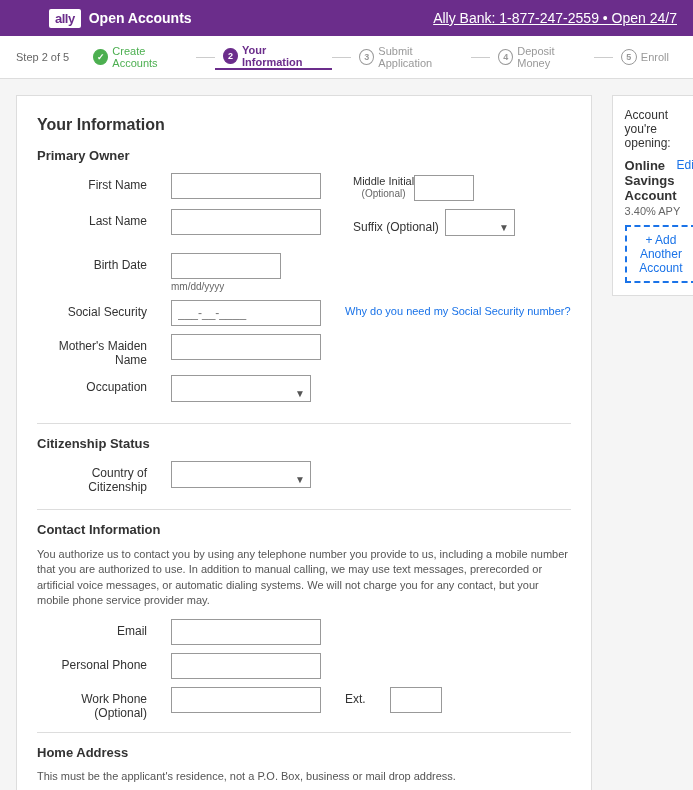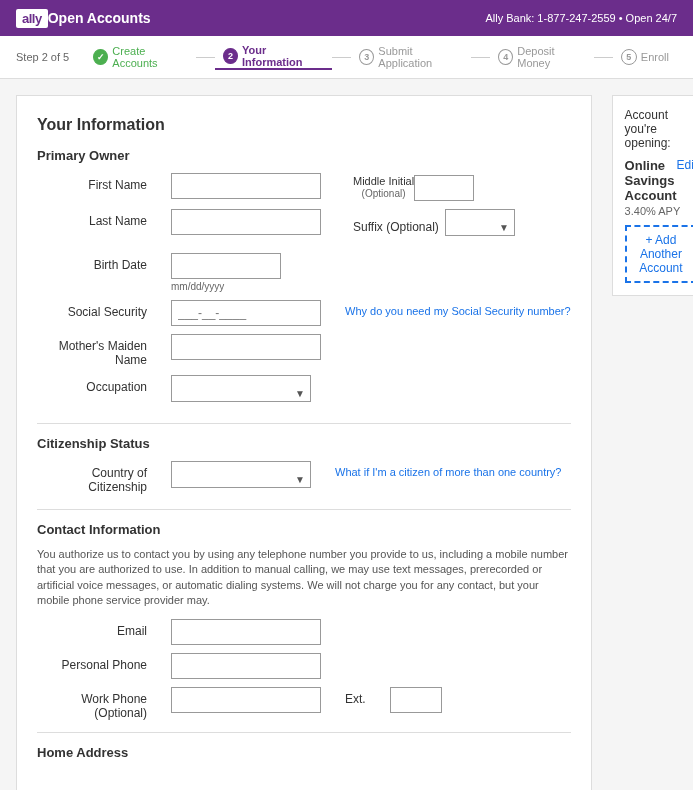--- a/index.html
+++ b/index.html
@@ -10,41 +10,44 @@
       background: #6b2d8b;
       display: flex;
       align-items: center;
       justify-content: space-between;
       padding: 8px 16px;
       height: 36px;
     }
     .header-left {
       display: flex;
       align-items: center;
+      gap: 8px;
+      margin-left: 33px;
     }
     .ally-logo {
       background: white;
       color: #6b2d8b;
       font-weight: bold;
       font-size: 13px;
       padding: 2px 6px;
       border-radius: 2px;
       letter-spacing: -0.5px;
     }
     .header-title {
       color: white;
       font-size: 14px;
       font-weight: bold;
     }
     .header-right {
       color: white;
-      font-size: 11px;
+      font-size: 14px;
       display: flex;
       align-items: center;
       gap: 4px;
+      text-decoration: underline;
     }
 
     
     .step-bar {
       background: white;
       border-bottom: 1px solid #ddd;
       padding: 8px 16px;
       display: flex;
       align-items: center;
       gap: 4px;
@@ -380,21 +383,20 @@
     <div class="section-title">Citizenship Status</div>
 
     <div class="form-row">
       <label class="form-label">Country of Citizenship</label>
       <div class="select-wrapper">
         <select class="form-select select-full">
           <option value="">Select</option>
         </select>
         <span class="select-arrow">▼</span>
       </div>
-      <a class="help-link">What if I'm a citizen of more than one country?</a>
     </div>
 
     <hr class="section-divider">
 
     <div class="section-title">Contact Information</div>
     <p class="contact-info-text">You authorize us to contact you by using any telephone number you provide to us, including a mobile number that you are authorized to use. In addition to manual calling, we may use text messages, prerecorded or artificial voice messages, or automatic dialing systems. We will not charge you for any contact, but your mobile phone service provider may.</p>
 
     <div class="form-row">
       <label class="form-label">Email</label>
       <input type="text" class="form-control input-full" style="">
@@ -408,20 +410,21 @@
     <div class="form-row">
       <label class="form-label">Work Phone (Optional)</label>
       <input type="text" class="form-control input-full" style="">
       <span class="ext-label">Ext.</span>
       <input type="text" class="form-control" style="width: 52px;">
     </div>
 
     <hr class="section-divider">
 
     <div class="section-title">Home Address</div>
+    <p class="address-note">This must be the applicant's residence, not a P.O. Box, business or mail drop address.</p>
 
   </div>
 
   <div class="sidebar">
     <div class="sidebar-box">
       <div class="sidebar-box-title">Account you're opening:</div>
       <div style="display:flex;justify-content:center;align-items:flex-start;">
         <span class="account-name">Online Savings Account</span>
         <a class="edit-link">Edit</a>
       </div>

